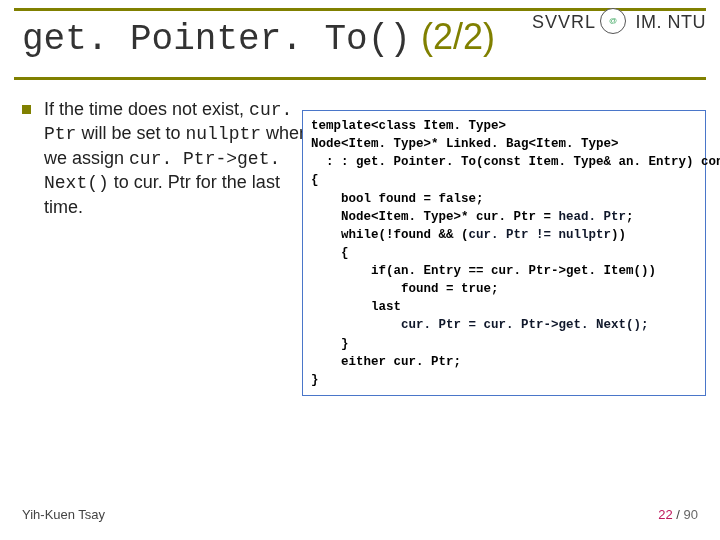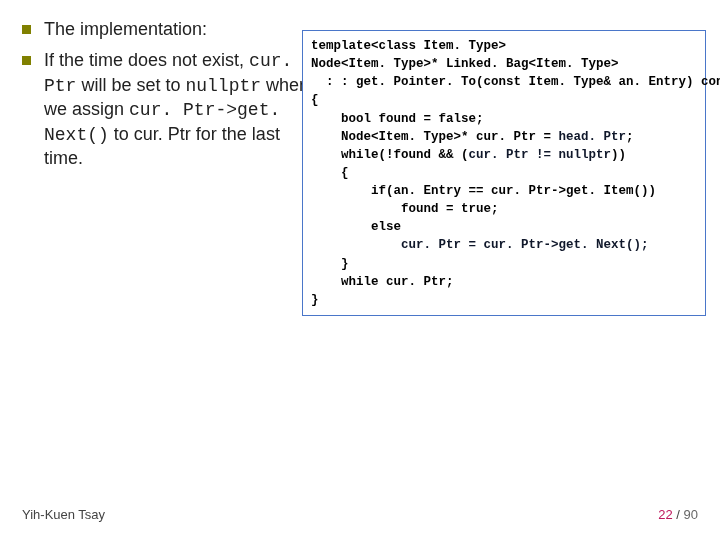--- a/index.html
+++ b/index.html
@@ -132,46 +132,55 @@
   }
   .footer .center { position: absolute; left: 50%; transform: translateX(-50%); }
   .footer .page .cur { color: #be185d; }
   .footer .page .tot { color: #666; }
 </style>
 </head>
 <body>
 
 <div class="slide">
 
+  <div class="header">
+    <div class="title-line"></div>
+    <div class="title">
+      <span class="mono">get. Pointer. To()</span>
+      <span class="paren">(2/2)</span>
+    </div>
+    <div class="svvrl">SVVRL</div>
+    <div class="logo">
+      <div class="logo-inner">@</div>
+    </div>
+    <div class="imntu">IM. NTU</div>
+  </div>
 
   <div class="body">
 
     <ul class="bullets">
-      <li>
-        <span>The implementation:</span>
-      </li>
       <li>
         <span>If the time does not exist, </span><span class="mono">cur. Ptr</span><span> will be set to </span><span class="mono">nullptr</span><span> when we assign </span><span class="mono">cur. Ptr-&gt;get. Next()</span><span> to cur. Ptr for the last time.</span>
       </li>
     </ul>
 
     <div class="codebox"><span>template&lt;class Item. Type&gt;</span>
 <span>Node&lt;Item. Type&gt;* Linked. Bag&lt;Item. Type&gt;</span>
 <span>  : : get. Pointer. To(const Item. Type&amp; an. Entry) const</span>
 <span>{</span>
 <span>    bool found = false;</span>
 <span>    Node&lt;Item. Type&gt;* cur. Ptr = </span><span class="hl">head. Ptr</span><span>;</span>
 <span>    while(!found &amp;&amp; (</span><span class="hl">cur. Ptr != nullptr</span><span>))</span>
 <span>    {</span>
 <span>        if(an. Entry == cur. Ptr-&gt;get. Item())</span>
 <span>            found = true;</span>
-<span>        else</span>
+<span>        last</span>
 <span>            </span><span class="hl">cur. Ptr = cur. Ptr-&gt;get. Next();</span>
 <span>    }</span>
-<span>    while cur. Ptr;</span>
+<span>    either cur. Ptr;</span>
 <span>}</span></div>
 
   </div>
 
   <div class="footer">
     <span>Yih-Kuen Tsay</span>
     <span class="page">
       <span class="cur">22</span><span> / </span><span class="tot">90</span>
     </span>
   </div>

